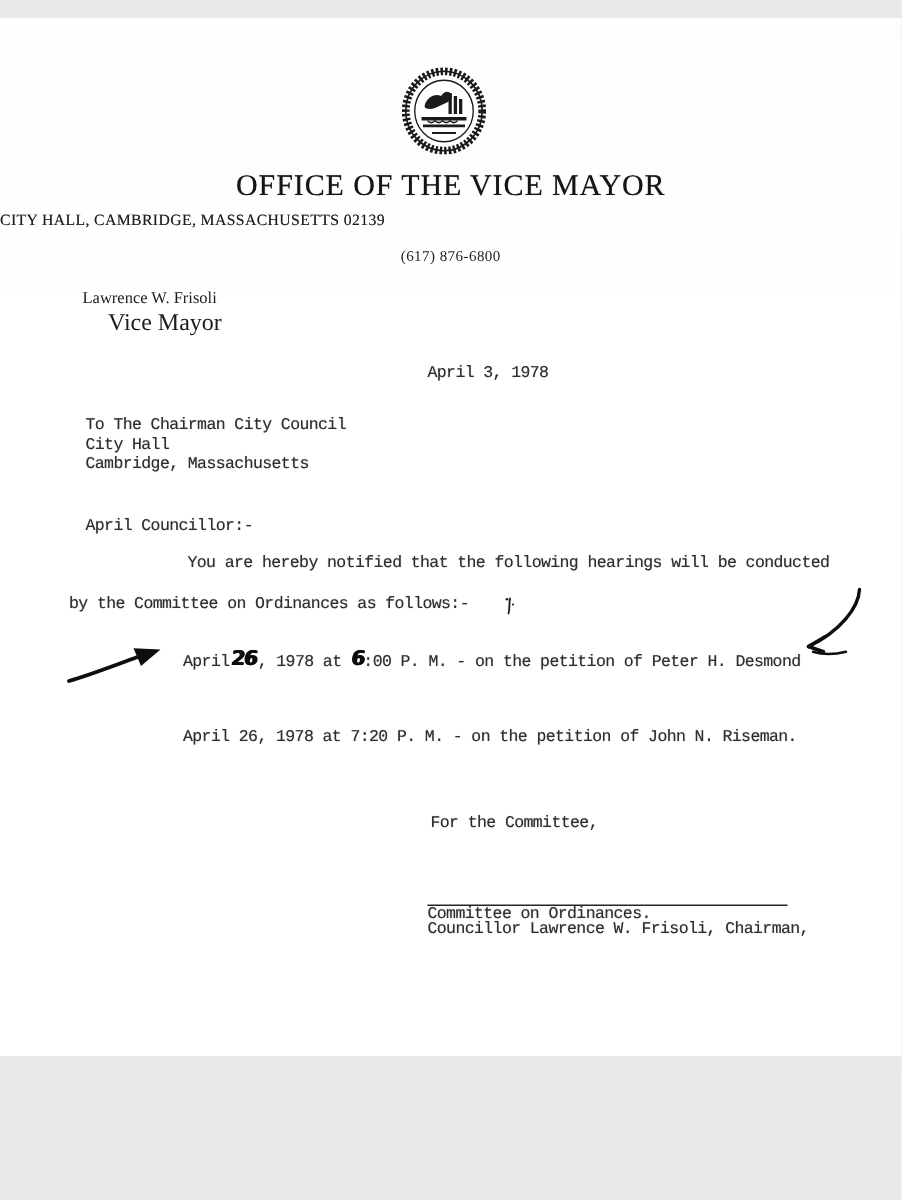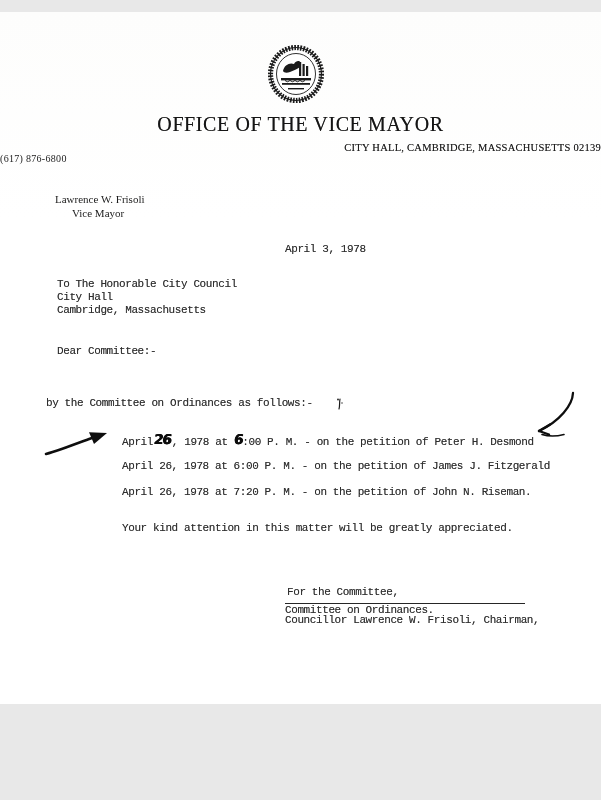--- a/index.html
+++ b/index.html
@@ -13,49 +13,49 @@
     text-decoration:underline;
   }
   
   .seal{position:absolute;left:268px;top:33px;width:56px;height:58px;}
   .office-title{
     position:absolute;left:0;top:101px;width:601px;text-align:center;
     font-family:"Liberation Serif", serif;font-size:20px;letter-spacing:.6px;
     color:#151515;white-space:pre;text-shadow:0 0 .5px rgba(0,0,0,.55);
   }
   .lh-address{
-    position:absolute;left:0;top:130px;width:601px;text-align:right;
+    position:absolute;left:0;top:130px;width:601px;text-align:left;
     font-size:10.5px;letter-spacing:.25px;color:#1c1c1c;white-space:pre;
     text-shadow:0 0 .4px rgba(0,0,0,.5);
   }
   .lh-phone{
-    position:absolute;left:0;top:141px;width:601px;
+    position:absolute;left:0;top:154px;width:601px;text-align:center;
     font-size:10px;letter-spacing:.3px;color:#222;white-space:pre;
   }
   .official-name{position:absolute;left:55px;top:181px;font-size:11px;white-space:pre;color:#1c1c1c;}
-  .official-title{position:absolute;left:72px;top:195px;font-size:11px;white-space:pre;color:#1c1c1c;}
+  .official-title{position:absolute;left:72px;top:195px;font-size:16px;white-space:pre;color:#1c1c1c;}
 
   
   .t{
     position:absolute;font-family:"Liberation Mono", monospace;
     font-size:11px;letter-spacing:-.4px;color:#2e2e2e;white-space:pre;
     text-shadow:0 0 .6px rgba(35,35,35,.5);line-height:12px;
   }
   .date-line{left:285px;top:231px;}
   .addr-1{left:57px;top:266px;}
   .addr-2{left:57px;top:279px;}
   .addr-3{left:57px;top:292px;}
   .salutation{left:57px;top:333px;}
   .body-1{left:125px;top:358px;}
   .body-2{left:46px;top:385px;}
   .hearing-1{left:122px;top:422px;}
   .hearing-2{left:122px;top:448px;}
   .hearing-3{left:122px;top:474px;}
   .closing-line{left:122px;top:510px;}
-  .sign-off{left:287px;top:574px;}
+  .sign-off{left:287px;top:531px;}
   .sig-name{left:285px;top:602px;}
   .sig-org{left:285px;top:592px;}
   .sig-rule{
     position:absolute;left:285px;top:591px;width:240px;height:0;
     border-top:1.6px solid #262626;
   }
   
   .hand-num{
     display:inline-block;font-family:"DejaVu Sans", sans-serif;
     font-weight:bold;font-size:13.5px;color:#0c0c0c;letter-spacing:-1px;
@@ -89,33 +89,32 @@
   </svg>
 
   <div class="office-title">OFFICE OF THE VICE MAYOR</div>
   <div class="lh-address">CITY HALL, CAMBRIDGE, MASSACHUSETTS 02139</div>
   <div class="lh-phone">(617) 876-6800</div>
   <div class="official-name">Lawrence W. Frisoli</div>
   <div class="official-title">Vice Mayor</div>
 
   <div class="t date-line">April 3, 1978</div>
 
-  <div class="t addr-1">To The Honorable City Council</div>
+  <div class="t addr-1">To The Chairman City Council</div>
   <div class="t addr-2">City Hall</div>
   <div class="t addr-3">Cambridge, Massachusetts</div>
 
-  <div class="t salutation">Dear Committee:-</div>
+  <div class="t salutation">April Councillor:-</div>
 
+  <div class="t body-1">You are hereby notified that the following hearings will be conducted</div>
   <div class="t body-2">by the Committee on Ordinances as follows:-</div>
 
   <div class="t hearing-1"><span>April</span><span class="hand-num hand-day">26</span><span>, 1978 at </span><span class="hand-num hand-hour">6</span><span>:00 P. M. - on the petition of Peter H. Desmond</span></div>
-  <div class="t hearing-2">April 26, 1978 at 6:00 P. M. - on the petition of James J. Fitzgerald</div>
   <div class="t hearing-3">April 26, 1978 at 7:20 P. M. - on the petition of John N. Riseman.</div>
 
-  <div class="t closing-line">Your kind attention in this matter will be greatly appreciated.</div>
   <div class="t sign-off">For the Committee,</div>
 
   <div class="sig-rule"></div>
   <div class="t sig-name">Councillor Lawrence W. Frisoli, Chairman,</div>
   <div class="t sig-org">Committee on Ordinances.</div>
 
   <svg class="ink arrow-left" viewBox="0 0 66 30" aria-hidden="true">
     <path d="M2,26 C16,22 34,15 49,9.5" fill="none" stroke="#0e0e0e" stroke-width="2.6" stroke-linecap="round"></path>
     <polygon points="63,5 45,4.2 50,16" fill="#0e0e0e"></polygon>
   </svg>

